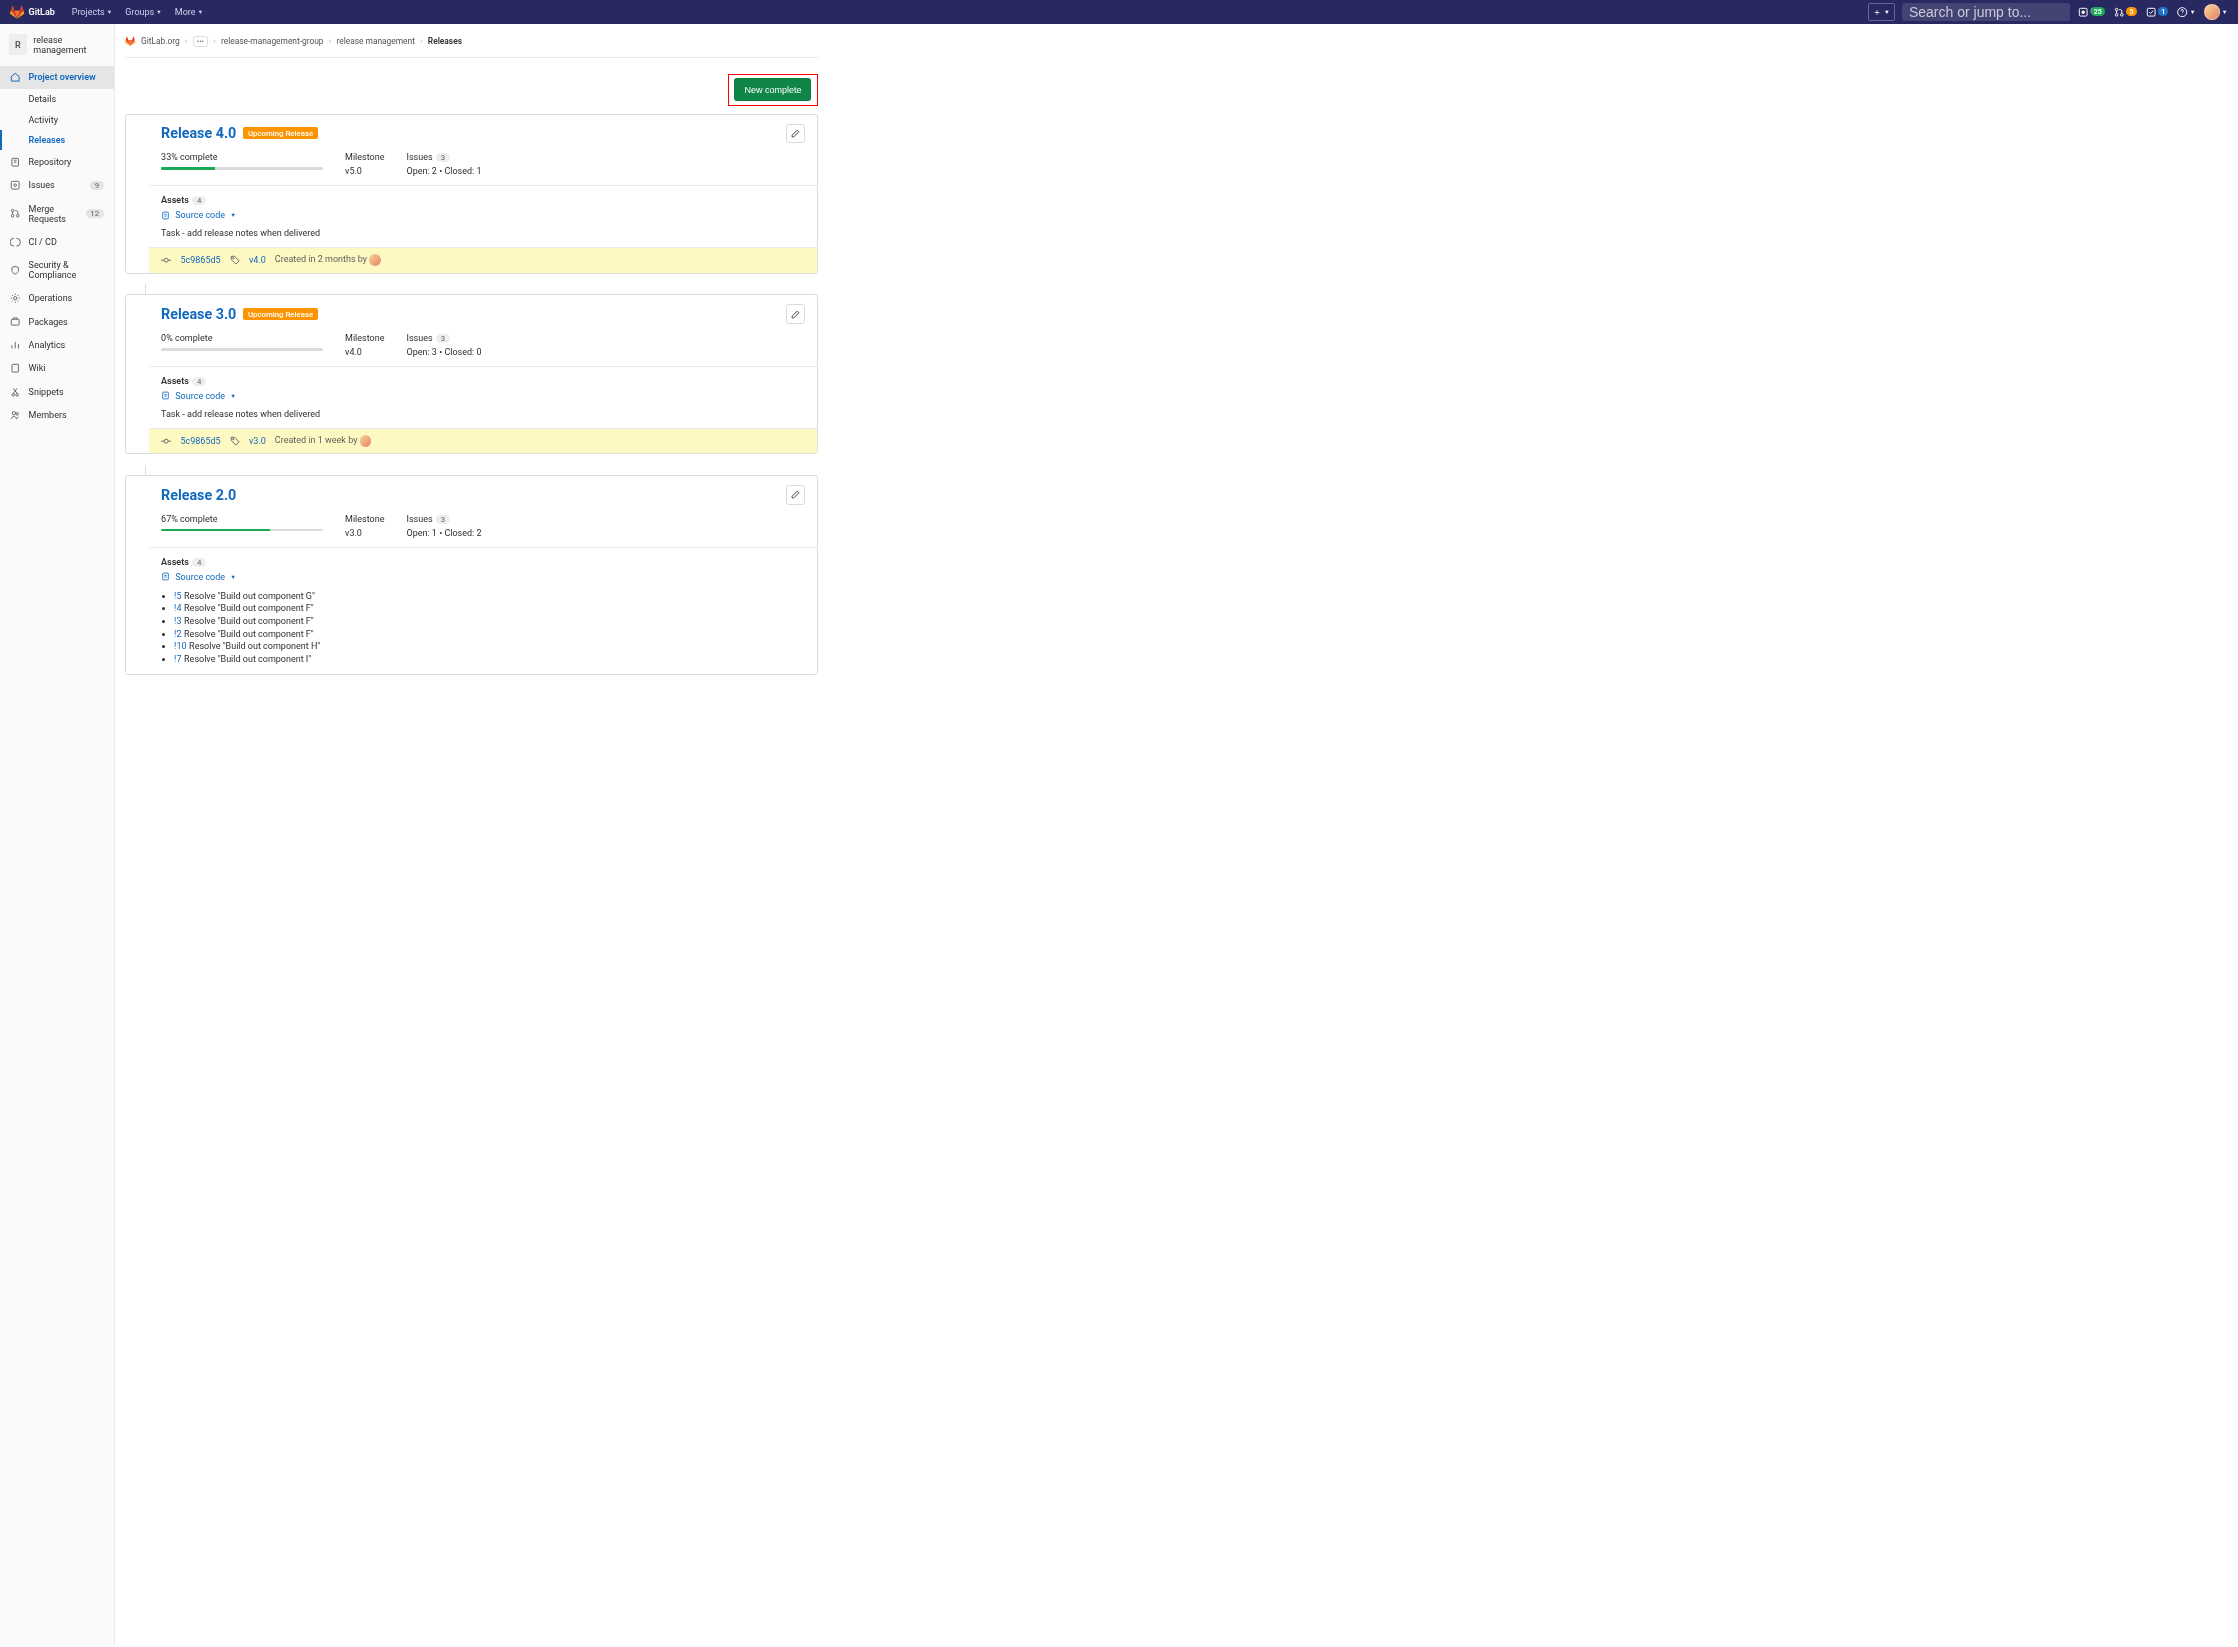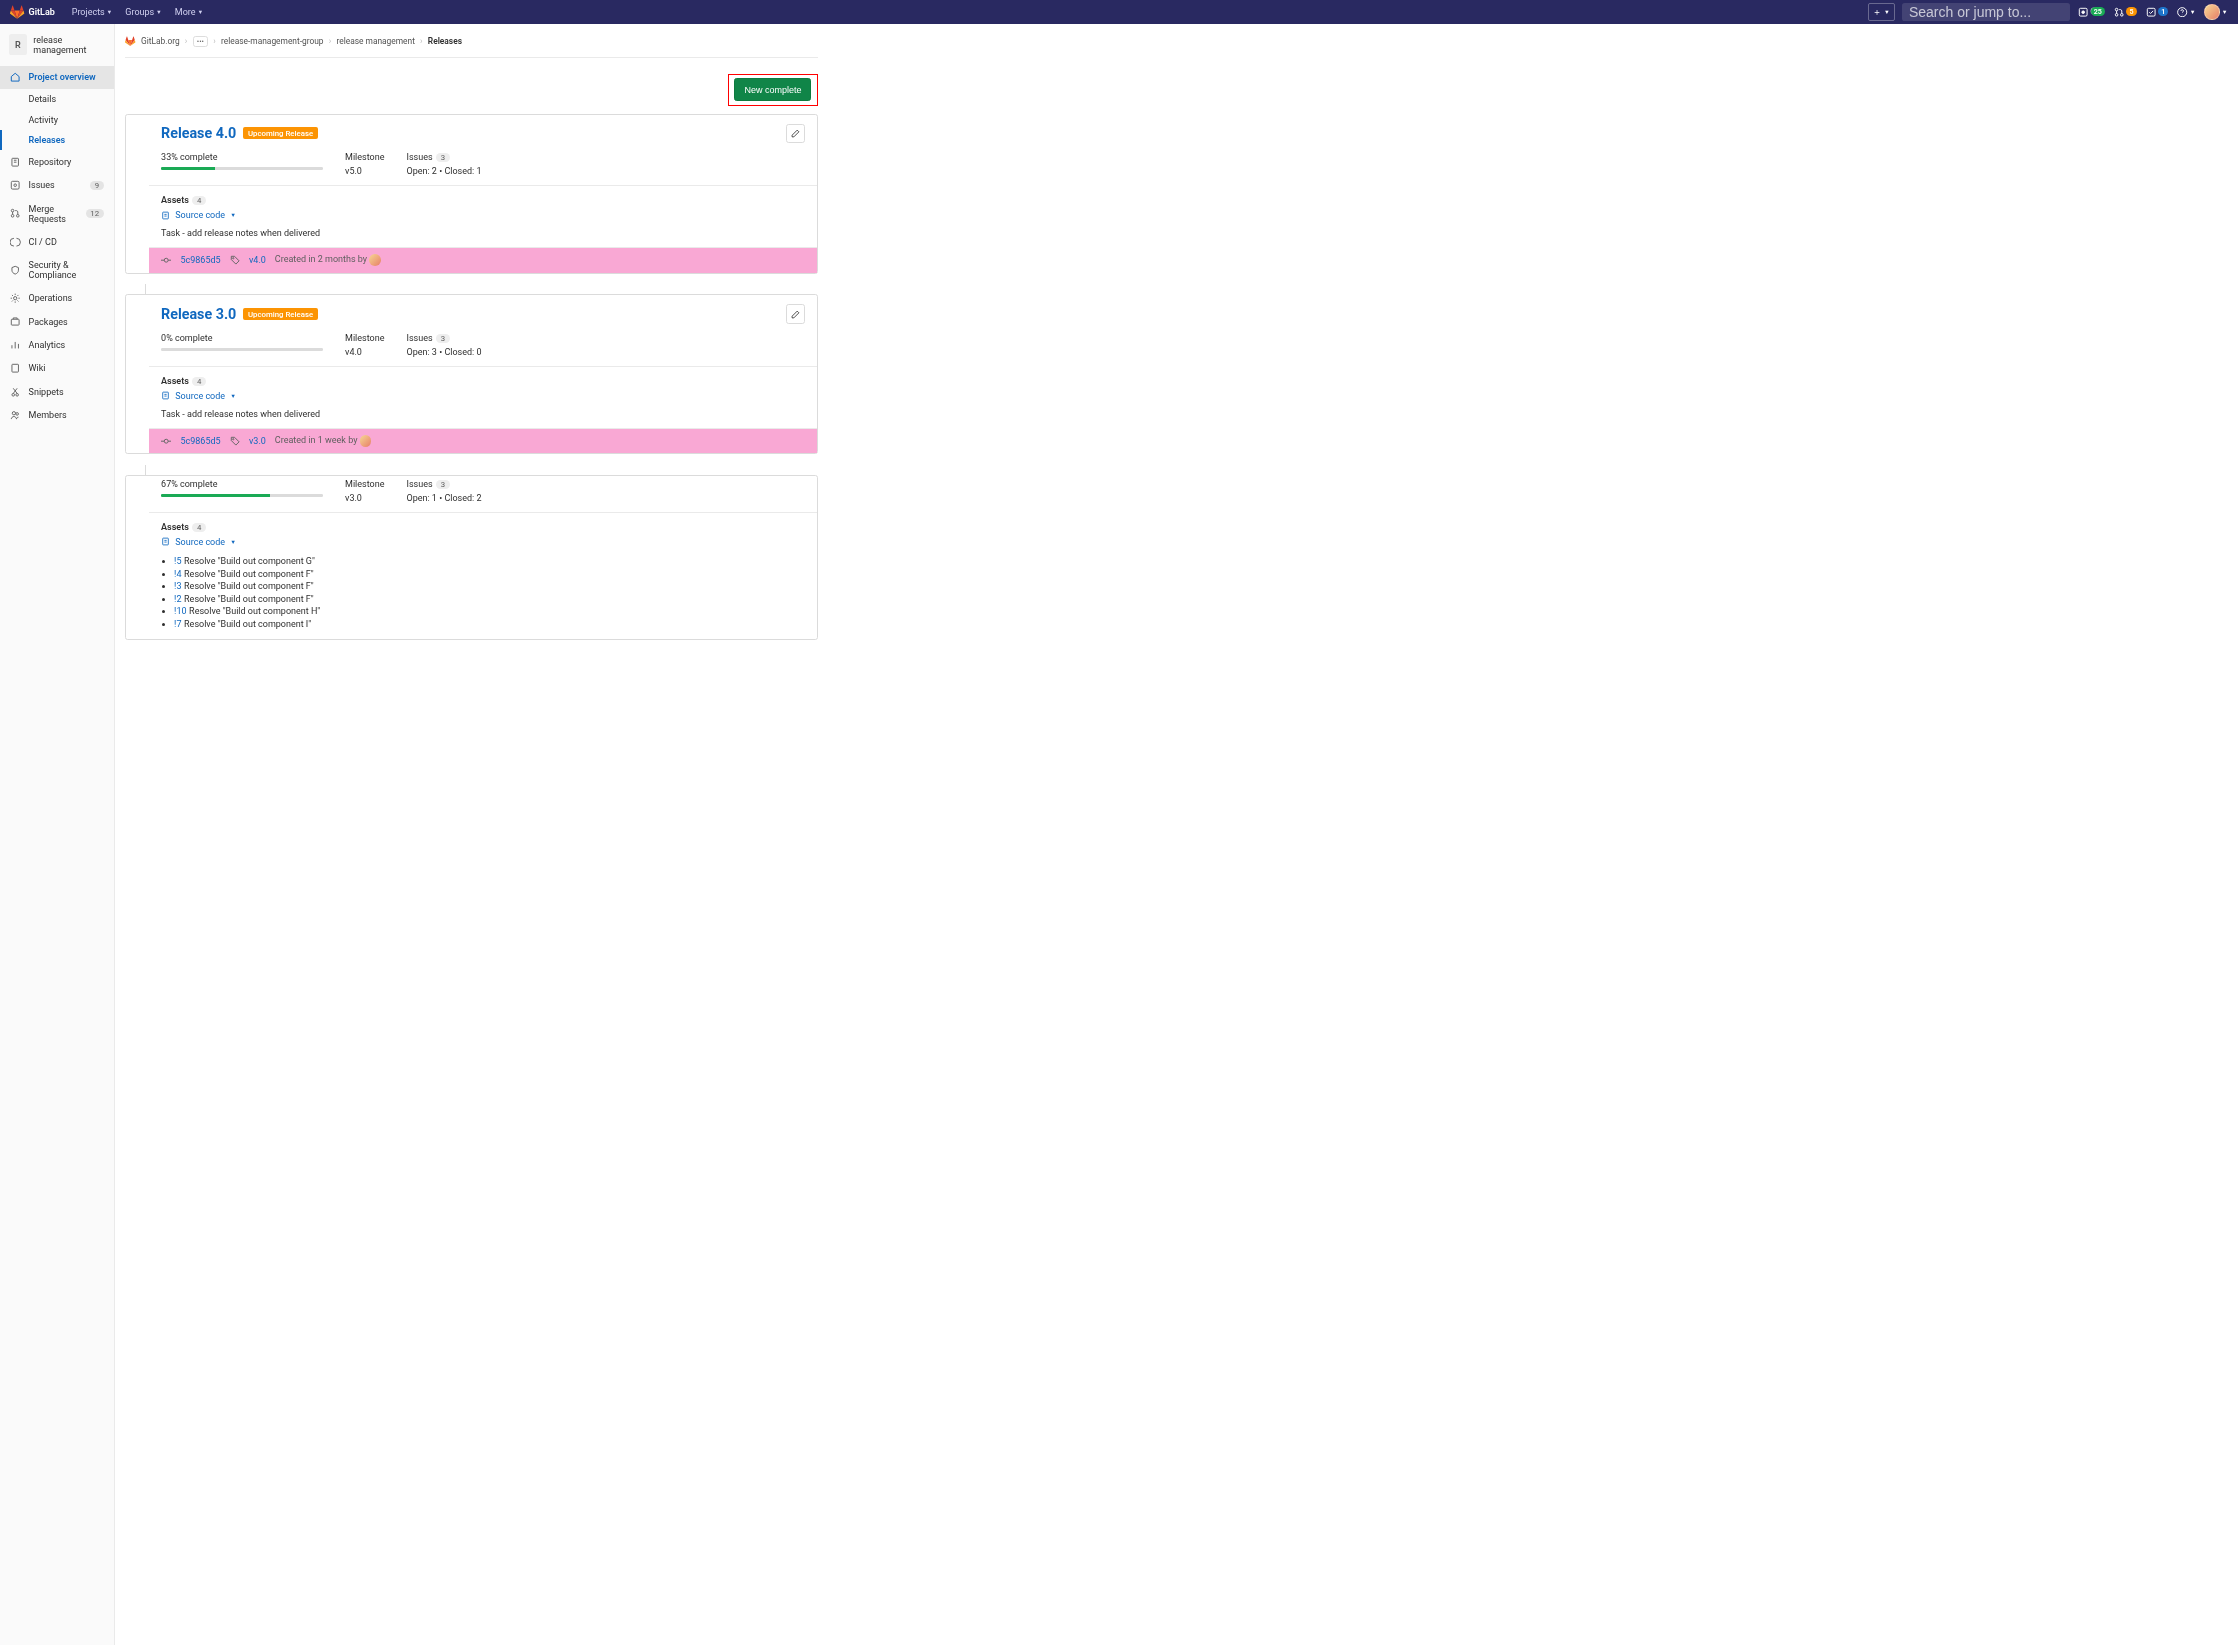--- a/index.html
+++ b/index.html
@@ -71,21 +71,21 @@
 .issue-badge { background: #eee; color: #5e5e5e; border-radius: 6.5px; padding: 0 4.5px; font-size: 7.8px; margin-left: 1.3px; }
 .r-body { padding: 9px 11.7px; }
 .assets-h { font-weight: 600; margin-bottom: 5.2px; }
 .assets-h .cnt { background: #eee; color: #5e5e5e; border-radius: 6.5px; padding: 0 4.5px; font-size: 7.8px; font-weight: 400; margin-left: 1.3px; }
 .src-link { display: flex; align-items: center; gap: 5.2px; color: #1068bf; cursor: pointer; margin-bottom: 7.8px; }
 .src-link .car { font-size: 5.8px; }
 .task-text { color: #2e2e2e; margin-top: 5.2px; }
 .merge-list { margin-top: 7.8px; padding-left: 13px; list-style: disc; }
 .merge-list li { padding: 1.3px 0; color: #2e2e2e; }
 .merge-list .mr { color: #1068bf; cursor: pointer; margin-right: 2.6px; }
-.r-footer { background: #f9a8d4; border-top: 0.6px solid #eaeaea; padding: 6.5px 11.7px; display: flex; align-items: center; gap: 9px; font-size: 9px; color: #5e5e5e; }
+.r-footer { background: #fef9c3; border-top: 0.6px solid #eaeaea; padding: 6.5px 11.7px; display: flex; align-items: center; gap: 9px; font-size: 9px; color: #5e5e5e; }
 .r-footer .sha { color: #1068bf; cursor: pointer; }
 .r-footer .tag { color: #1068bf; cursor: pointer; }
 .f-ico { display:inline-flex; width:10.4px; height:10.4px; color:#666; }
 .connector { width: 9px; border-left: 0.6px solid #dbdbdb; height: 10.4px; margin-left: 19.4px; }
 </style>
 </head>
 <body>
 
 <div class="topnav">
   <div class="logo">
@@ -437,20 +437,28 @@
                 <path d="M2 2h5l7 7-5 5-7-7z"></path>
                 <circle cx="5" cy="5" r="1"></circle>
               </svg>
             </span>
             <span class="tag">v3.0</span>
             <span>Created in 1 week by <span class="avatar-sm"></span></span>
           </div>
         </div>
         <div class="connector"></div>
         <div class="release">
+          <div class="r-header">
+            <span class="r-title">Release 2.0</span>
+            <span class="r-edit">
+              <svg width="9" height="9" viewBox="0 0 16 16" fill="none" stroke="#2e2e2e" stroke-width="1.5">
+                <path d="M11 2l3 3-9 9H2v-3z"></path>
+              </svg>
+            </span>
+          </div>
           <div class="r-stats">
             <div class="stat-col prog-wrap">
               <div class="stat-h">67% complete</div>
               <div class="prog-bar">
                 <div class="prog-fill" style="width:67%"></div>
               </div>
             </div>
             <div class="stat-col">
               <div class="stat-h">Milestone</div>
               <div class="stat-v stat-link">v3.0</div>

